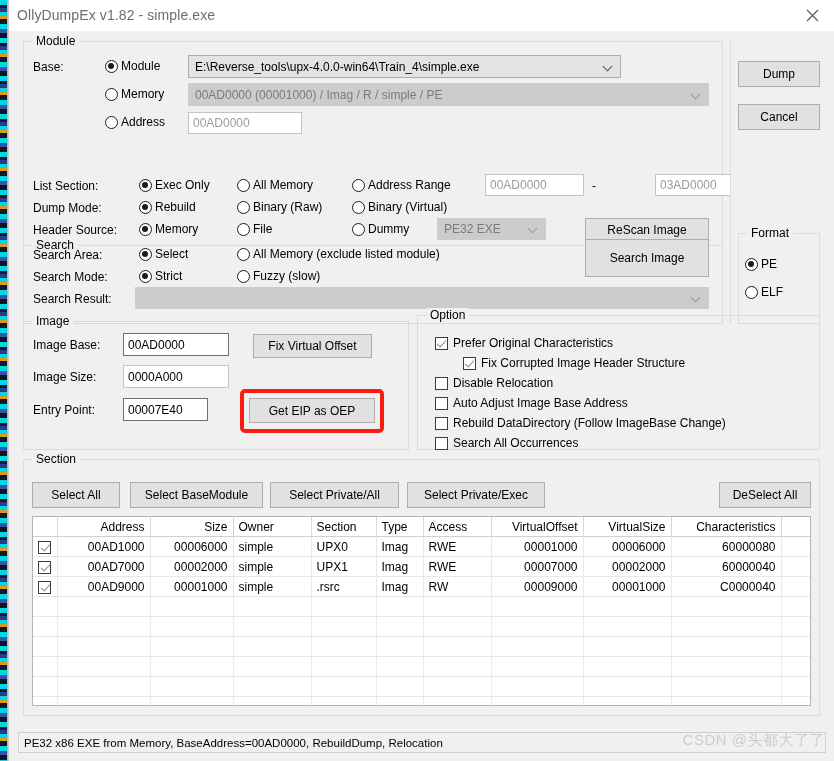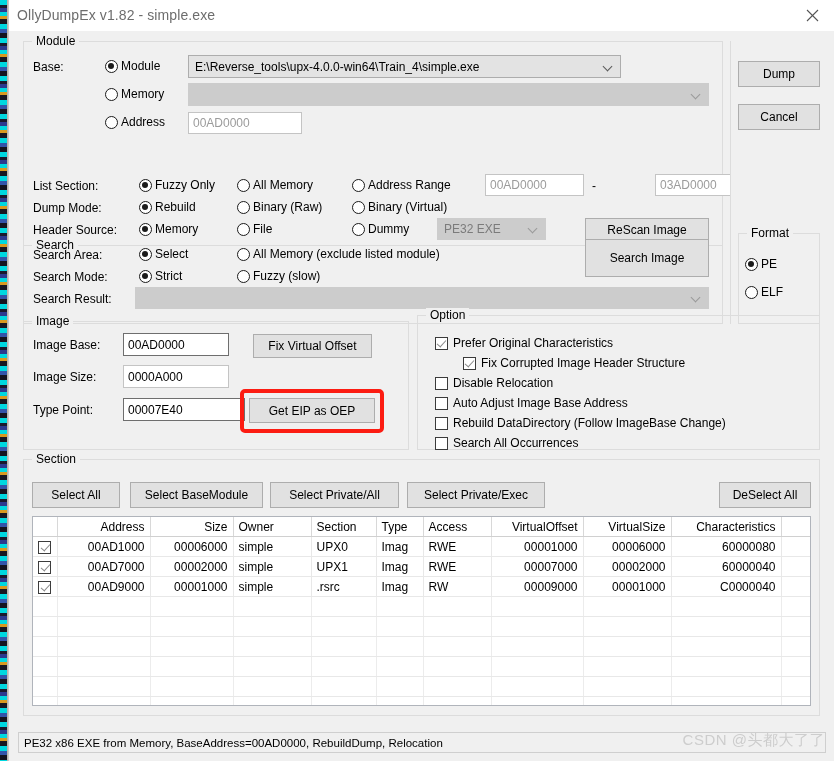--- a/index.html
+++ b/index.html
@@ -324,31 +324,32 @@
         <span class="dot"></span>
         <span class="rtxt">Address</span>
       </div>
 
       <div class="combo" style="left:179px; top:24px; width:433px; height:23px;">
         <span>E:\Reverse_tools\upx-4.0.0-win64\Train_4\simple.exe</span>
         <span class="chev"></span>
       </div>
 
       <div class="combo disabled" style="left:179px; top:52px; width:521px; height:23px;">
+        <span>00AD0000 (00001000) / Imag / R   / simple / PE</span>
         <span class="chev"></span>
       </div>
 
       <div class="tbox dim" style="left:179px; top:81px; width:114px; height:22px;">
         <span>00AD0000</span>
       </div>
 
       <div class="lbl" style="left:24px; top:148px;">List Section:</div>
       <div class="radio on" style="left:130px; top:147px;">
         <span class="dot"></span>
-        <span class="rtxt">Fuzzy Only</span>
+        <span class="rtxt">Exec Only</span>
       </div>
       <div class="radio" style="left:228px; top:147px;">
         <span class="dot"></span>
         <span class="rtxt">All Memory</span>
       </div>
       <div class="radio" style="left:343px; top:147px;">
         <span class="dot"></span>
         <span class="rtxt">Address Range</span>
       </div>
       <div class="tbox dim" style="left:476px; top:143px; width:99px; height:22px;">
@@ -457,22 +458,22 @@
       <div class="lbl" style="left:24px; top:307px;text-align:center;">Image Base:</div>
       <div class="tbox strong" style="left:114px; top:302px; width:106px; height:23px;">
         <span>00AD0000</span>
       </div>
 
       <div class="lbl" style="left:24px; top:339px;">Image Size:</div>
       <div class="tbox" style="left:114px; top:334px; width:106px; height:23px;">
         <span>0000A000</span>
       </div>
 
-      <div class="lbl" style="left:24px; top:372px;">Type Point:</div>
-      <div class="tbox strong" style="left:114px; top:367px; width:122px; height:23px;">
+      <div class="lbl" style="left:24px; top:372px;">Entry Point:</div>
+      <div class="tbox strong" style="left:114px; top:367px; width:85px; height:23px;">
         <span>00007E40</span>
       </div>
 
       <div class="btn" style="left:244px; top:303px; width:119px; height:24px;">
         <span>Fix Virtual Offset</span>
       </div>
 
       <div class="btn" style="left:240px; top:367px; width:126px; height:25px;">
         <span>Get EIP as OEP</span>
       </div>

